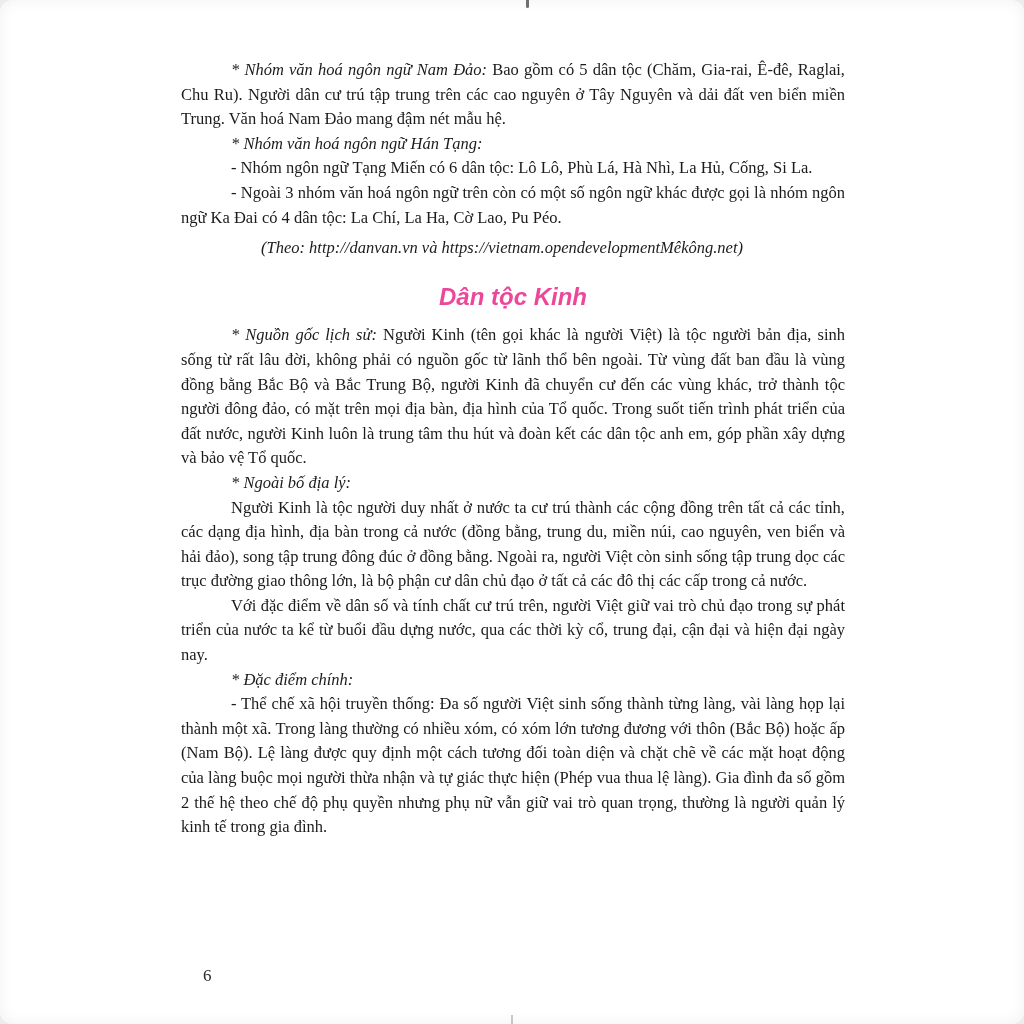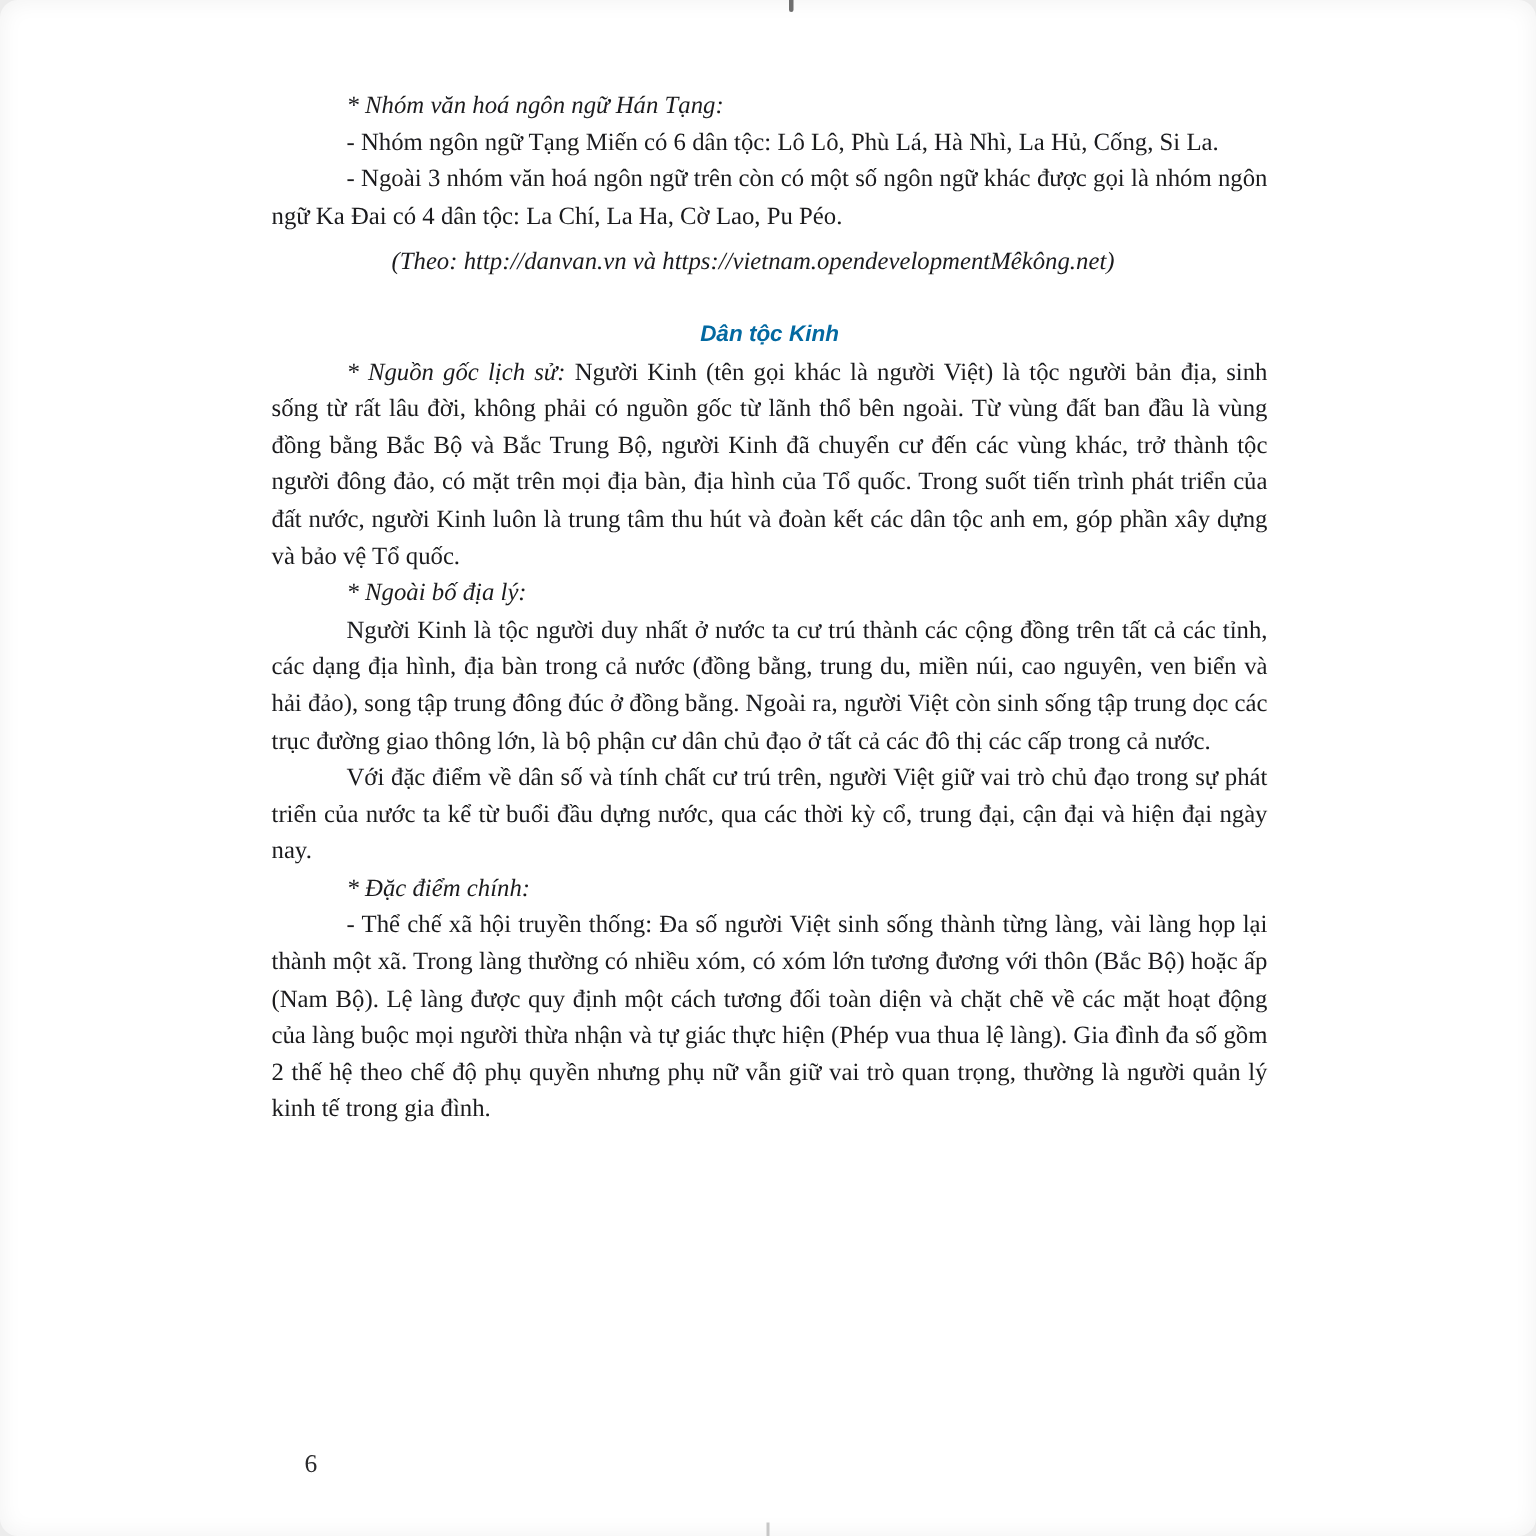--- a/index.html
+++ b/index.html
@@ -49,41 +49,42 @@
   .citation {
     font-style: italic;
     text-indent: 0;
     padding-left: 80px;
     margin-top: 6px;
   }
   .section-heading {
     font-family: "Liberation Sans", sans-serif;
     font-weight: bold;
     font-style: italic;
-    font-size: 15px;
+    font-size: 24px;
     text-align: center;
-    margin: 24px 0 0 0;
-    color: #0369a1;
+    margin: 24px 0 14px 0;
+    color: #ec4899;
   }
   .page-number {
     position: absolute;
     left: 203px; top: 966px;
     font-size: 17px;
     color: #2a2a2c;
   }
 </style>
 </head>
 <body>
 
 <div class="scan-page">
   <div class="top-mark"></div>
   <div class="bottom-mark"></div>
 
   <div class="text-block">
 
+    <p class="para"><i class="lead">* Nhóm văn hoá ngôn ngữ Nam Đảo:</i><span> Bao gồm có 5 dân tộc (Chăm, Gia-rai, Ê-đê, Raglai, Chu Ru). Người dân cư trú tập trung trên các cao nguyên ở Tây Nguyên và dải đất ven biển miền Trung. Văn hoá Nam Đảo mang đậm nét mẫu hệ.</span></p>
 
     <p class="para"><i class="lead">* Nhóm văn hoá ngôn ngữ Hán Tạng:</i><span></span></p>
 
 
     <p class="para"><span>- Nhóm ngôn ngữ Tạng Miến có 6 dân tộc: Lô Lô, Phù Lá, Hà Nhì, La Hủ, Cống, Si La.</span></p>
 
     <p class="para"><span>- Ngoài 3 nhóm văn hoá ngôn ngữ trên còn có một số ngôn ngữ khác được gọi là nhóm ngôn ngữ Ka Đai có 4 dân tộc: La Chí, La Ha, Cờ Lao, Pu Péo.</span></p>
 
     <p class="citation">(Theo: http://danvan.vn và https://vietnam.opendevelopmentMêkông.net)</p>
 

